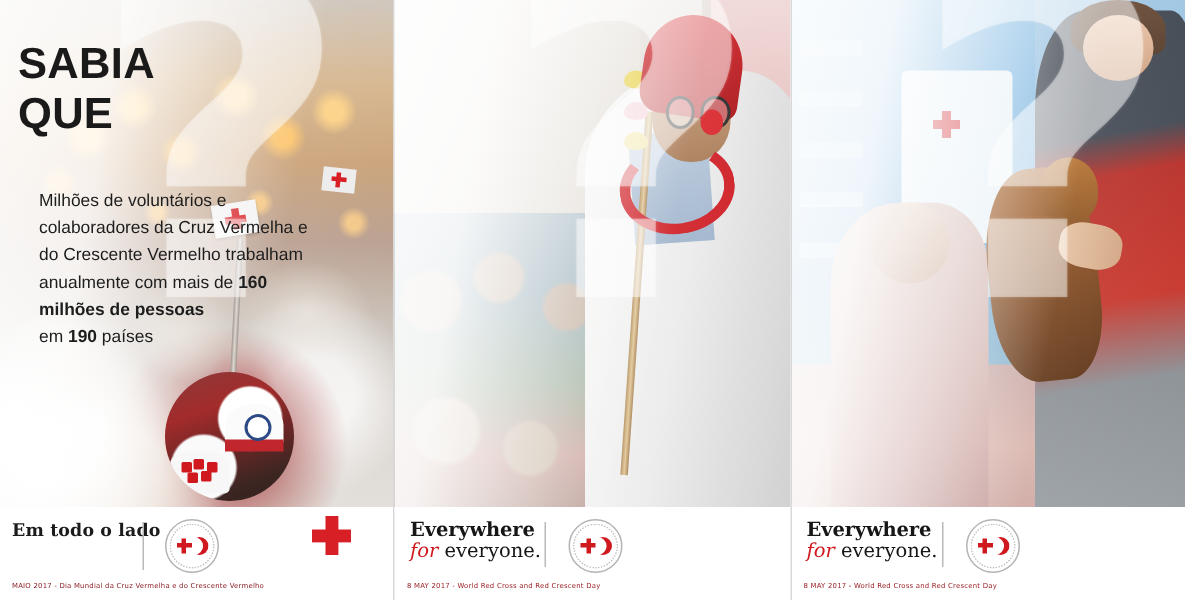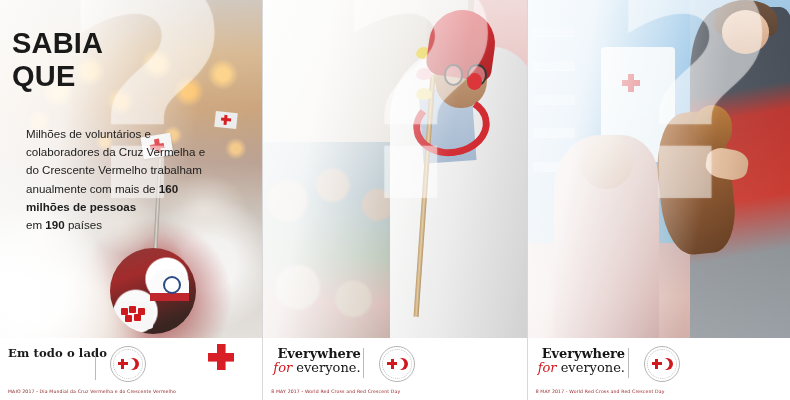--- a/index.html
+++ b/index.html
@@ -169,21 +169,21 @@
     box-shadow:inset -3.6px 0 0 0 #d0181f;}
   .ifrc .ring{position:absolute;inset:2px;border-radius:50%;border:1px dotted rgba(140,140,140,.55);}
 
   .cvp{position:absolute;right:6px;top:6px;width:74px;height:50px;}
   .cvp .bigcross{position:absolute;left:26px;top:0;width:26px;height:26px;
     background:linear-gradient(#d81f26,#d81f26) center/8.6px 26px no-repeat,
                linear-gradient(#d81f26,#d81f26) center/26px 8.6px no-repeat;}
   .cvp .nm{position:absolute;left:0;top:27px;width:74px;text-align:center;font-size:7.6px;font-weight:700;color:#1c1c1c;line-height:1.27;letter-spacing:.2px;font-family:"Liberation Sans", sans-serif;}
 
   .ev{position:absolute;left:10px;top:8px;}
-  .ev .e1{font-size:13px;font-weight:700;color:#161616;font-family:"DejaVu Serif", serif;letter-spacing:-.1px;text-align:right;}
+  .ev .e1{font-size:13px;font-weight:700;color:#161616;font-family:"DejaVu Serif", serif;letter-spacing:-.1px;}
   .ev .e2{font-size:13px;font-weight:400;color:#161616;font-family:"DejaVu Serif", serif;margin-top:-1px;}
   .ev .e2 i{color:#d0181f;font-style:italic;font-family:"DejaVu Serif", serif;}
 </style>
 </head>
 <body>
 
 <div class="board">
 
   <section class="panel p1">
     <div class="art">

